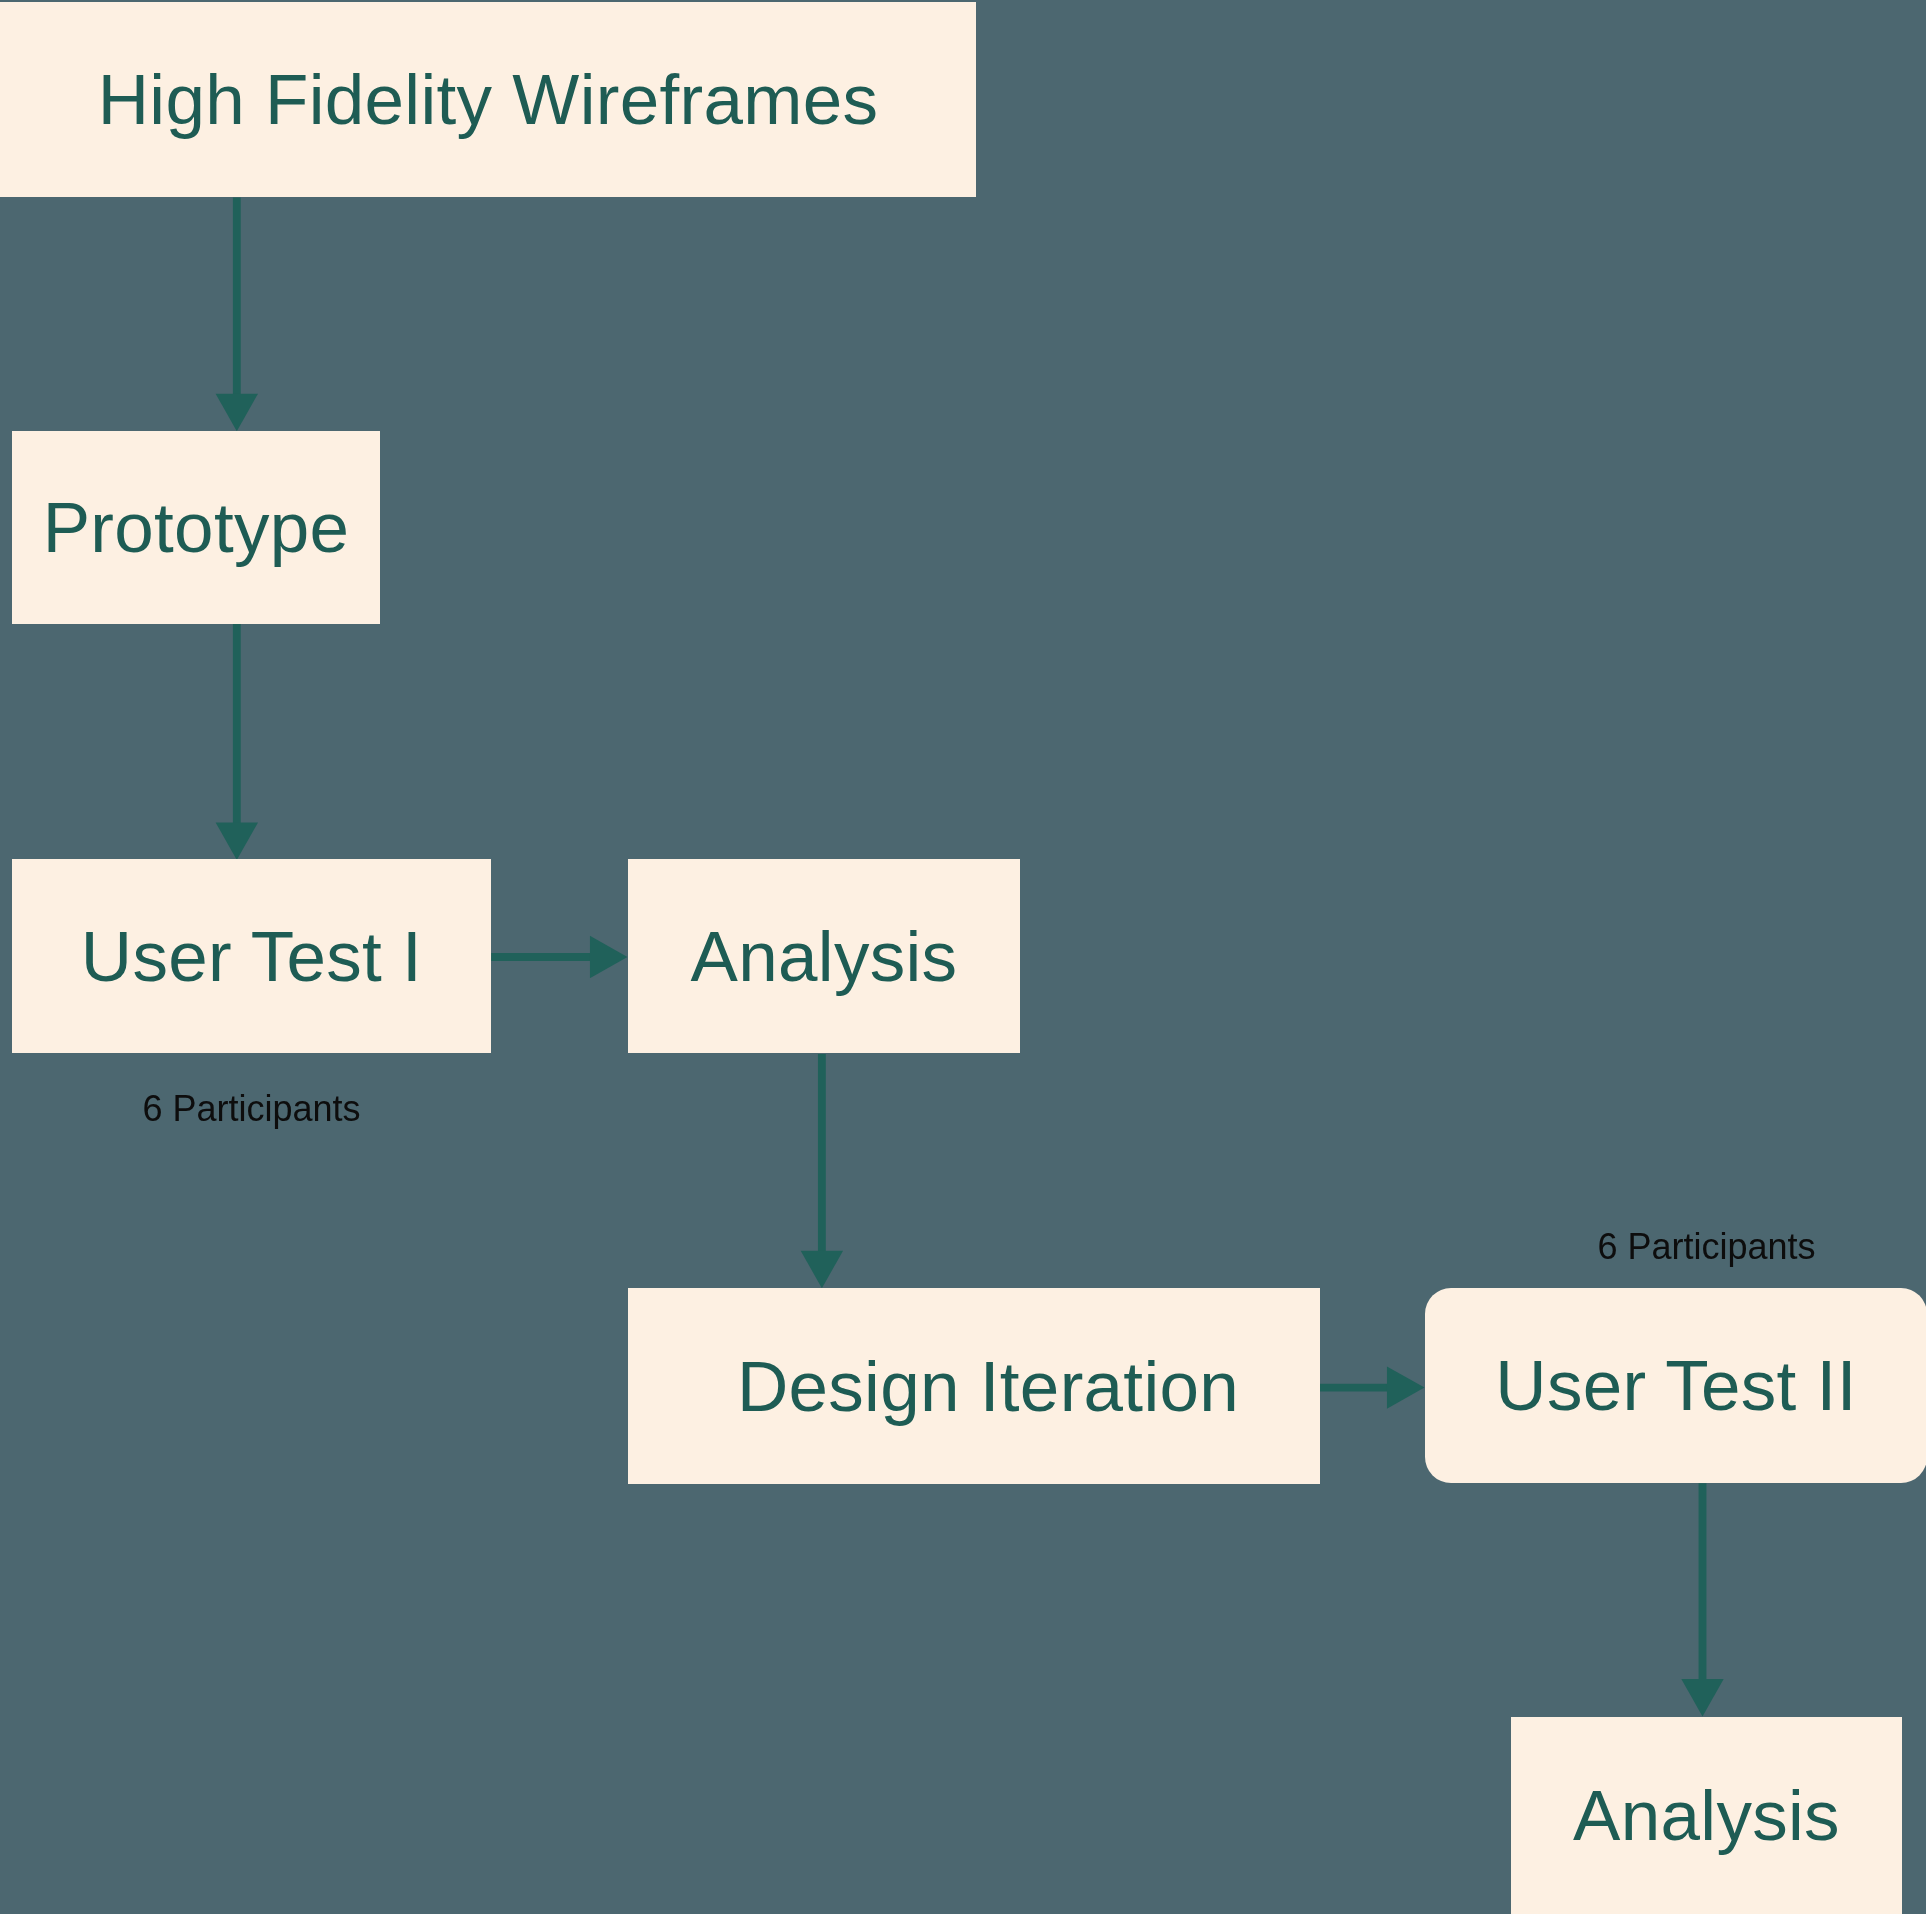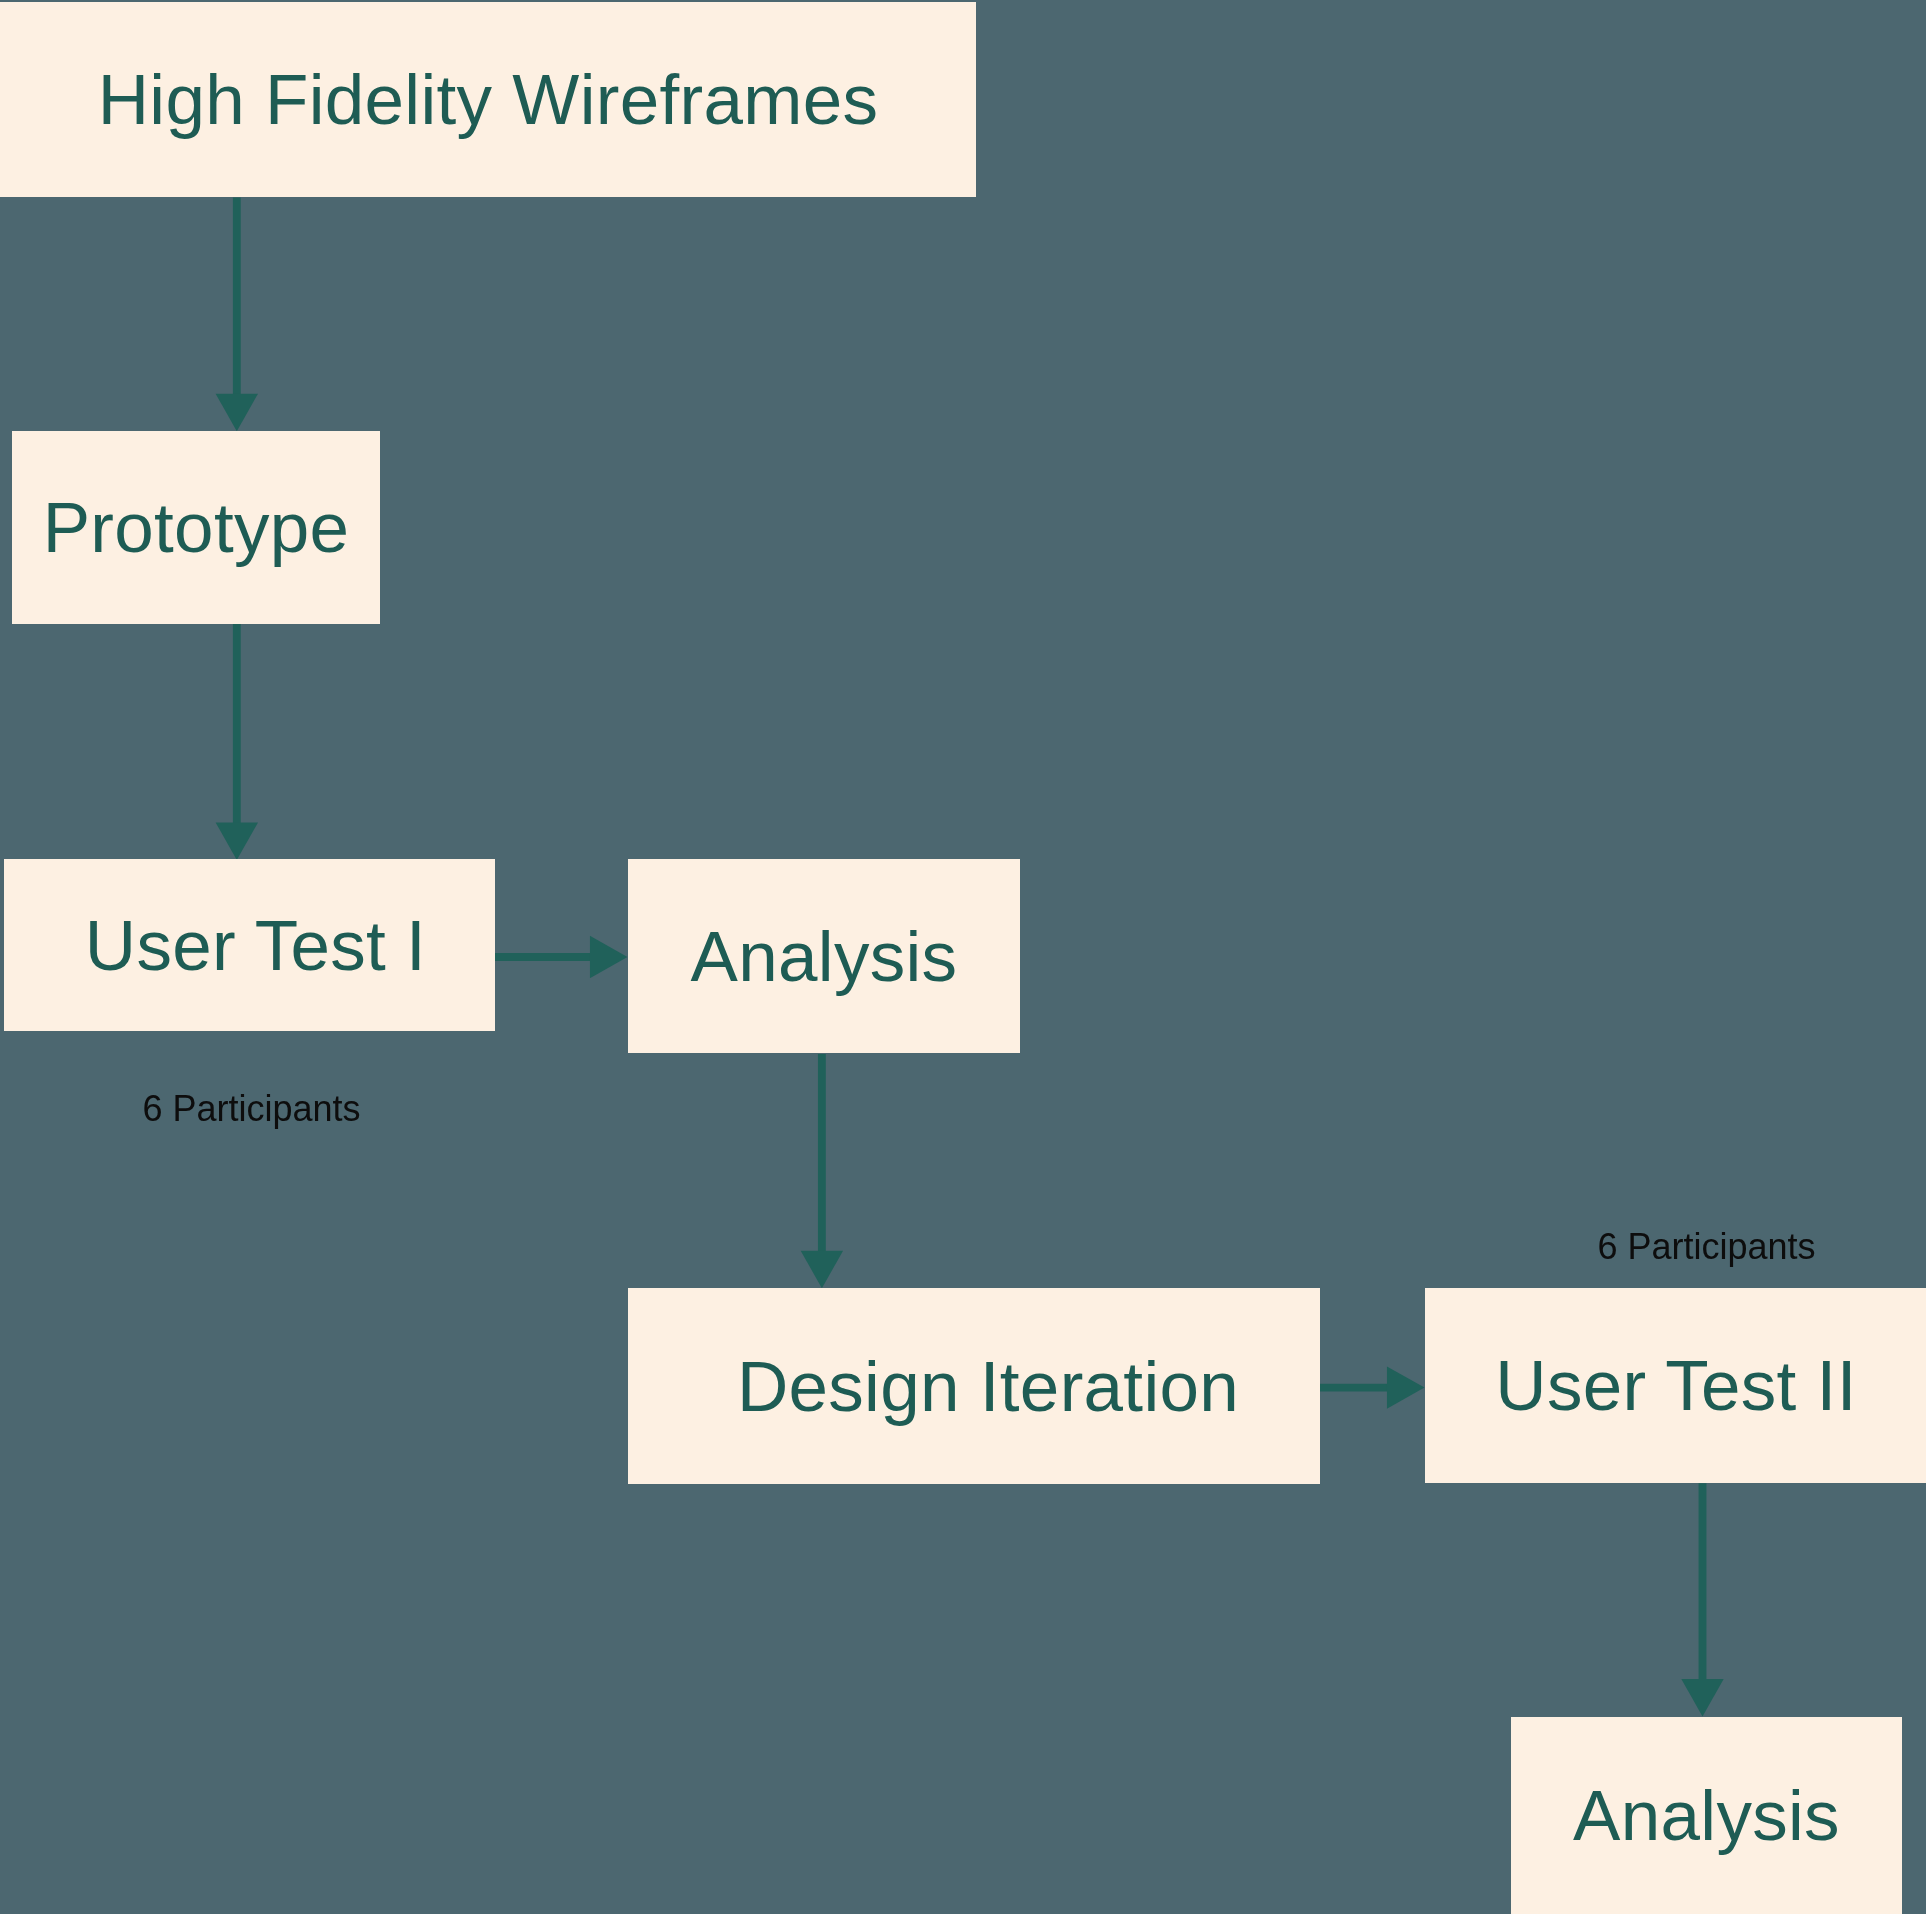--- a/index.html
+++ b/index.html
@@ -75,33 +75,33 @@
   </svg>
 
   <div class="node" style="left:0px; top:2.4px; width:976px; height:195px;">
     <span>High Fidelity Wireframes</span>
   </div>
 
   <div class="node" style="left:12px; top:431px; width:368px; height:193px;">
     <span>Prototype</span>
   </div>
 
-  <div class="node" style="left:4px; top:859px; width:479px; height:172px;padding-left:12px;">
+  <div class="node" style="left:12px; top:859px; width:479px; height:194px;">
     <span>User Test I</span>
   </div>
 
   <div class="node" style="left:628px; top:859px; width:392px; height:194px;">
     <span>Analysis</span>
   </div>
 
   <div class="node" style="left:628px; top:1288px; width:664px; height:196px;padding-left:28px;">
     <span>Design Iteration</span>
   </div>
 
-  <div class="node" style="left:1425px; top:1288px; width:502px; height:195px;">
+  <div class="node" style="left:1425px; top:1288px; width:502px; height:195px;border-radius:26px;">
     <span>User Test II</span>
   </div>
 
   <div class="node" style="left:1511px; top:1717px; width:391px; height:197px;">
     <span>Analysis</span>
   </div>
 
   <div class="annotation" style="left:12px; top:1082px; width:479px;">6 Participants</div>
 
   <div class="annotation" style="left:1511px; top:1220px; width:391px;">6 Participants</div>

